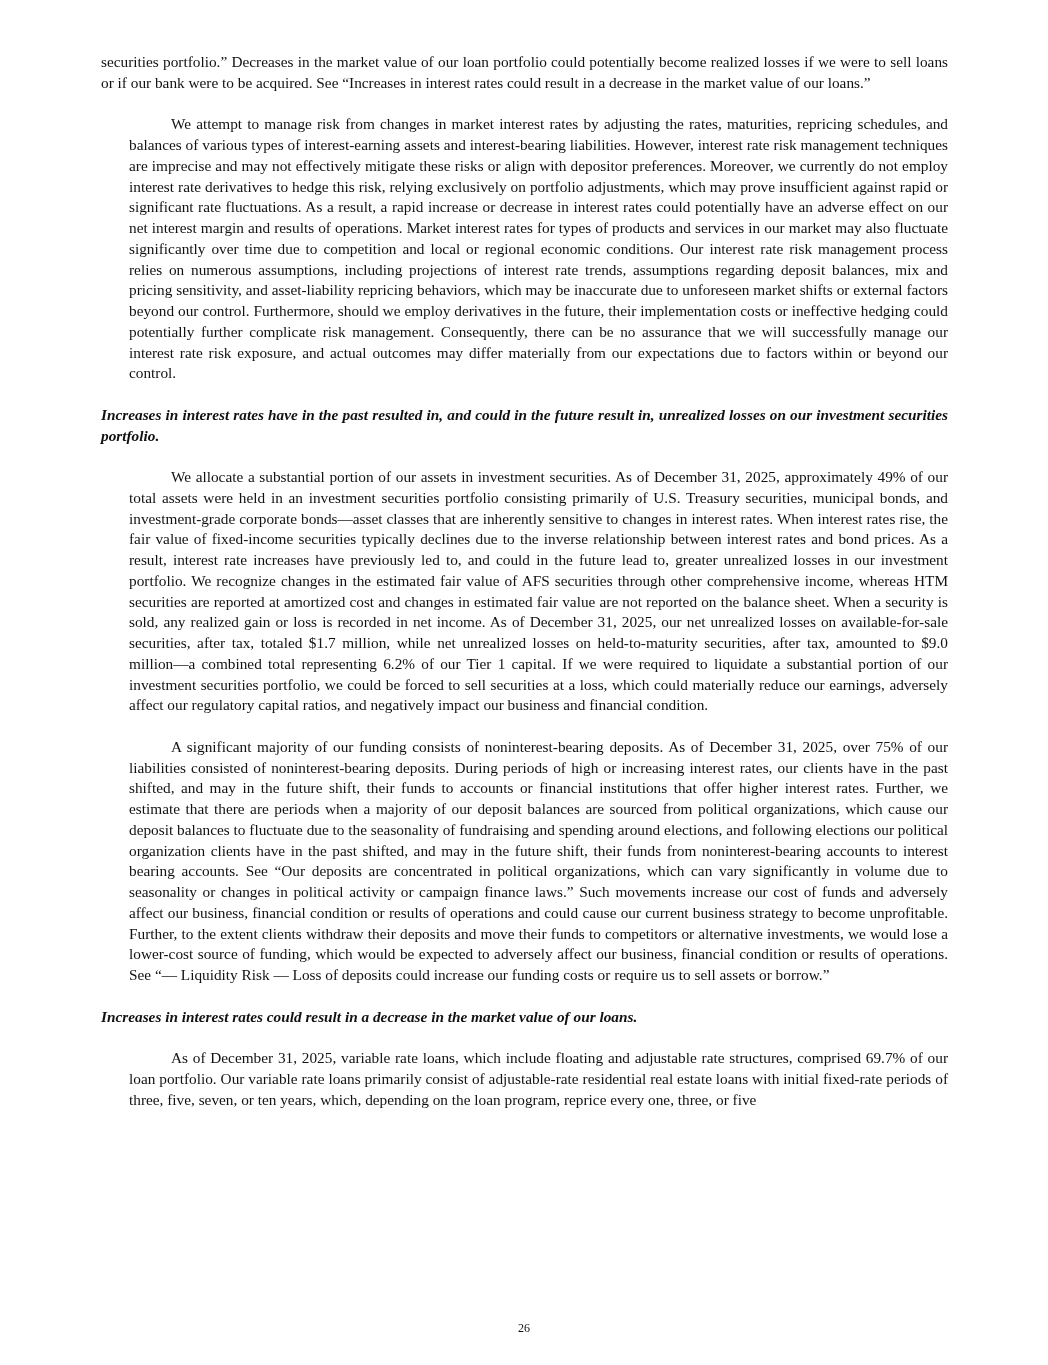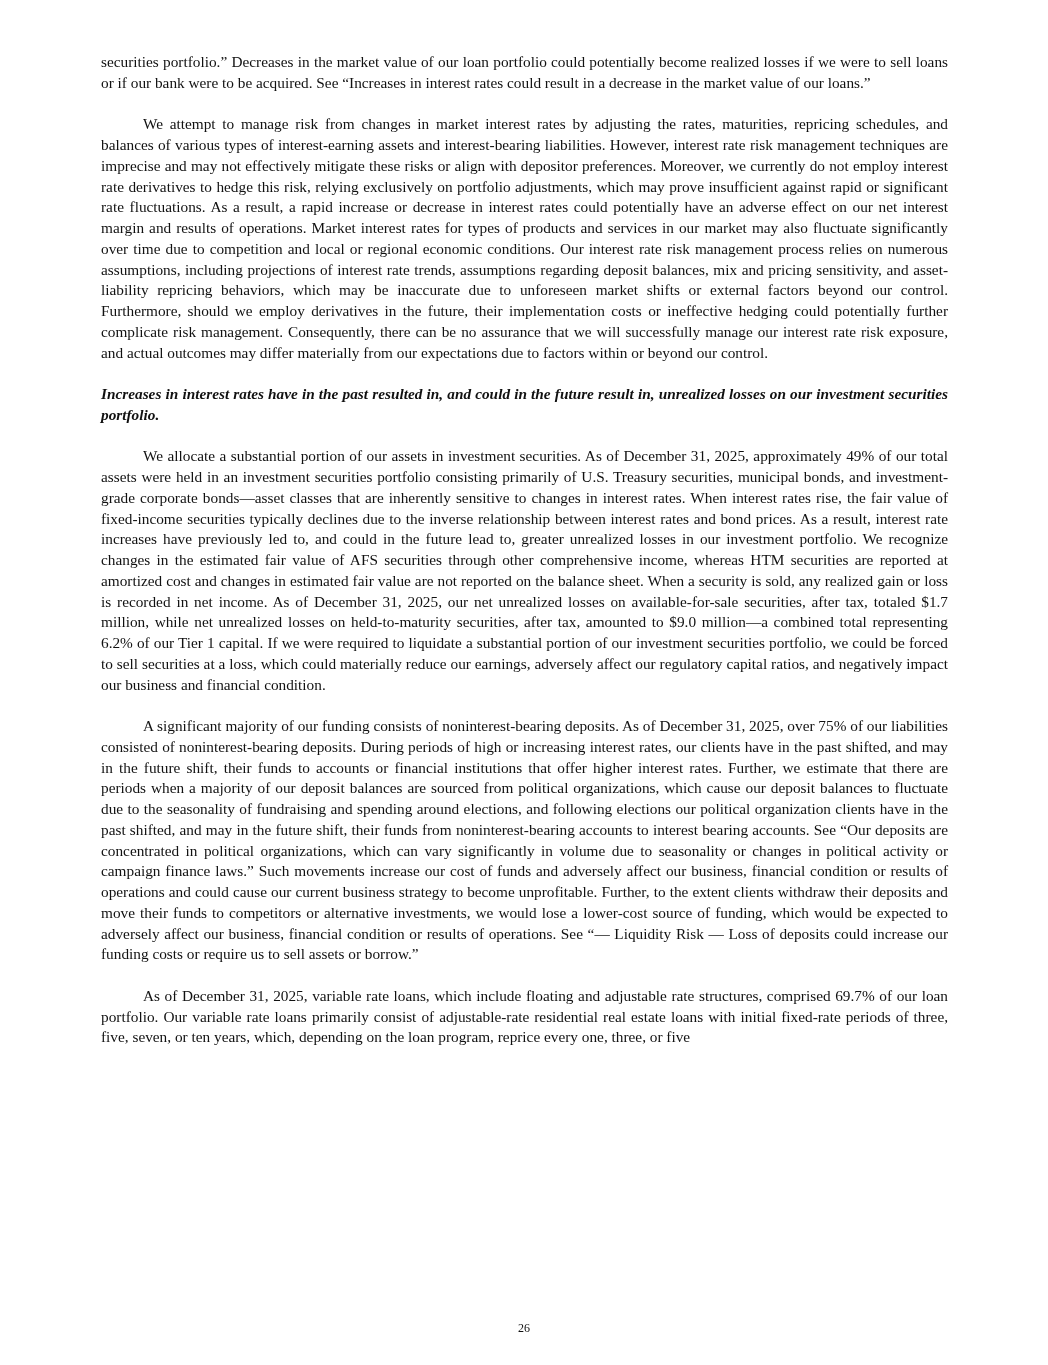--- a/index.html
+++ b/index.html
@@ -23,20 +23,21 @@
       font-size: 15.3px;
       line-height: 20.75px;
     }
     .para {
       margin: 0 0 20.75px 0;
       text-align: justify;
       text-align-last: left;
     }
     .indent {
       text-indent: 42px;
+      margin-left: 28px;
     }
     .heading {
       margin: 0 0 20.75px 0;
       font-weight: bold;
       font-style: italic;
       text-align: justify;
       text-align-last: left;
     }
     .page-number {
       position: absolute;
@@ -50,16 +51,17 @@
   </style>
 </head>
 <body>
 
 <div class="page">
   <p class="para">securities portfolio.” Decreases in the market value of our loan portfolio could potentially become realized losses if we were to sell loans or if our bank were to be acquired. See “Increases in interest rates could result in a decrease in the market value of our loans.”</p>
   <p class="para indent">We attempt to manage risk from changes in market interest rates by adjusting the rates, maturities, repricing schedules, and balances of various types of interest-earning assets and interest-bearing liabilities. However, interest rate risk management techniques are imprecise and may not effectively mitigate these risks or align with depositor preferences. Moreover, we currently do not employ interest rate derivatives to hedge this risk, relying exclusively on portfolio adjustments, which may prove insufficient against rapid or significant rate fluctuations. As a result, a rapid increase or decrease in interest rates could potentially have an adverse effect on our net interest margin and results of operations. Market interest rates for types of products and services in our market may also fluctuate significantly over time due to competition and local or regional economic conditions. Our interest rate risk management process relies on numerous assumptions, including projections of interest rate trends, assumptions regarding deposit balances, mix and pricing sensitivity, and asset-liability repricing behaviors, which may be inaccurate due to unforeseen market shifts or external factors beyond our control. Furthermore, should we employ derivatives in the future, their implementation costs or ineffective hedging could potentially further complicate risk management. Consequently, there can be no assurance that we will successfully manage our interest rate risk exposure, and actual outcomes may differ materially from our expectations due to factors within or beyond our control.</p>
   <p class="heading">Increases in interest rates have in the past resulted in, and could in the future result in, unrealized losses on our investment securities portfolio.</p>
   <p class="para indent">We allocate a substantial portion of our assets in investment securities. As of December 31, 2025, approximately 49% of our total assets were held in an investment securities portfolio consisting primarily of U.S. Treasury securities, municipal bonds, and investment-grade corporate bonds—asset classes that are inherently sensitive to changes in interest rates. When interest rates rise, the fair value of fixed-income securities typically declines due to the inverse relationship between interest rates and bond prices. As a result, interest rate increases have previously led to, and could in the future lead to, greater unrealized losses in our investment portfolio. We recognize changes in the estimated fair value of AFS securities through other comprehensive income, whereas HTM securities are reported at amortized cost and changes in estimated fair value are not reported on the balance sheet. When a security is sold, any realized gain or loss is recorded in net income. As of December 31, 2025, our net unrealized losses on available-for-sale securities, after tax, totaled $1.7 million, while net unrealized losses on held-to-maturity securities, after tax, amounted to $9.0 million—a combined total representing 6.2% of our Tier 1 capital. If we were required to liquidate a substantial portion of our investment securities portfolio, we could be forced to sell securities at a loss, which could materially reduce our earnings, adversely affect our regulatory capital ratios, and negatively impact our business and financial condition.</p>
   <p class="para indent">A significant majority of our funding consists of noninterest-bearing deposits. As of December 31, 2025, over 75% of our liabilities consisted of noninterest-bearing deposits. During periods of high or increasing interest rates, our clients have in the past shifted, and may in the future shift, their funds to accounts or financial institutions that offer higher interest rates. Further, we estimate that there are periods when a majority of our deposit balances are sourced from political organizations, which cause our deposit balances to fluctuate due to the seasonality of fundraising and spending around elections, and following elections our political organization clients have in the past shifted, and may in the future shift, their funds from noninterest-bearing accounts to interest bearing accounts. See “Our deposits are concentrated in political organizations, which can vary significantly in volume due to seasonality or changes in political activity or campaign finance laws.” Such movements increase our cost of funds and adversely affect our business, financial condition or results of operations and could cause our current business strategy to become unprofitable. Further, to the extent clients withdraw their deposits and move their funds to competitors or alternative investments, we would lose a lower-cost source of funding, which would be expected to adversely affect our business, financial condition or results of operations. See “— Liquidity Risk — Loss of deposits could increase our funding costs or require us to sell assets or borrow.”</p>
+  <p class="heading">Increases in interest rates could result in a decrease in the market value of our loans.</p>
   <p class="para indent">As of December 31, 2025, variable rate loans, which include floating and adjustable rate structures, comprised 69.7% of our loan portfolio. Our variable rate loans primarily consist of adjustable-rate residential real estate loans with initial fixed-rate periods of three, five, seven, or ten years, which, depending on the loan program, reprice every one, three, or five</p>
 </div>
 
 <div class="page-number">26</div>
 
 </body></html>

